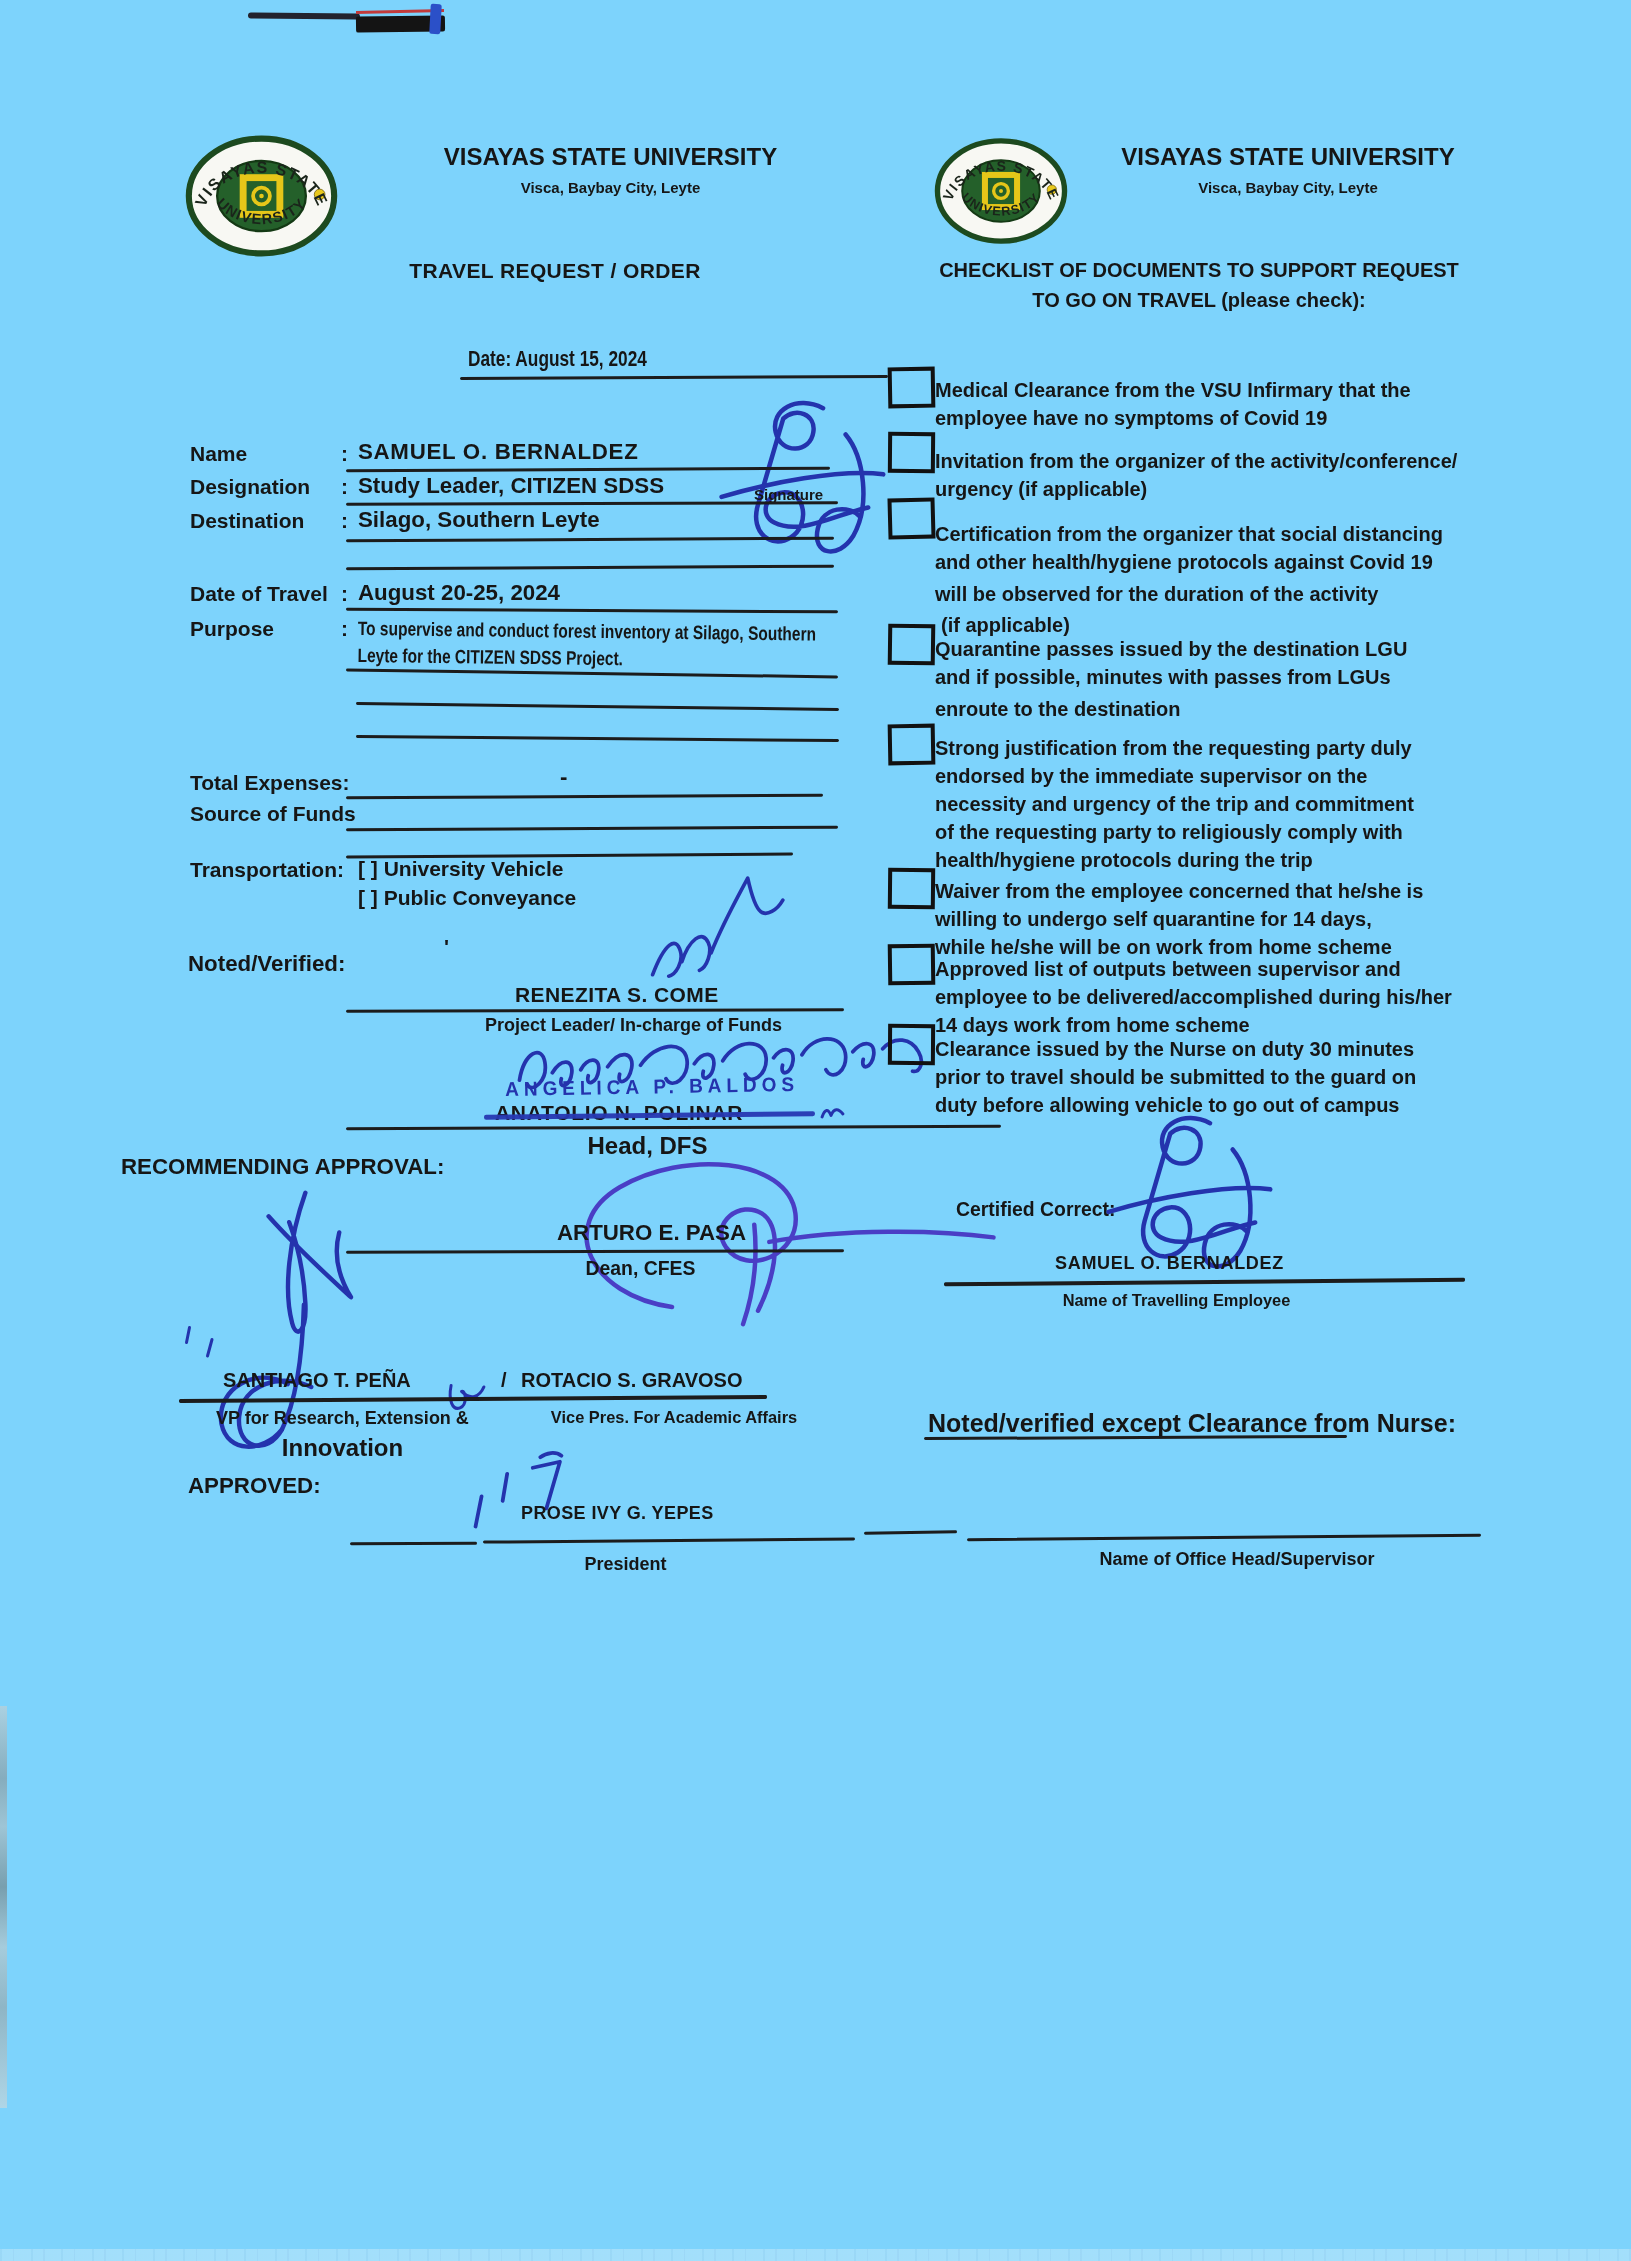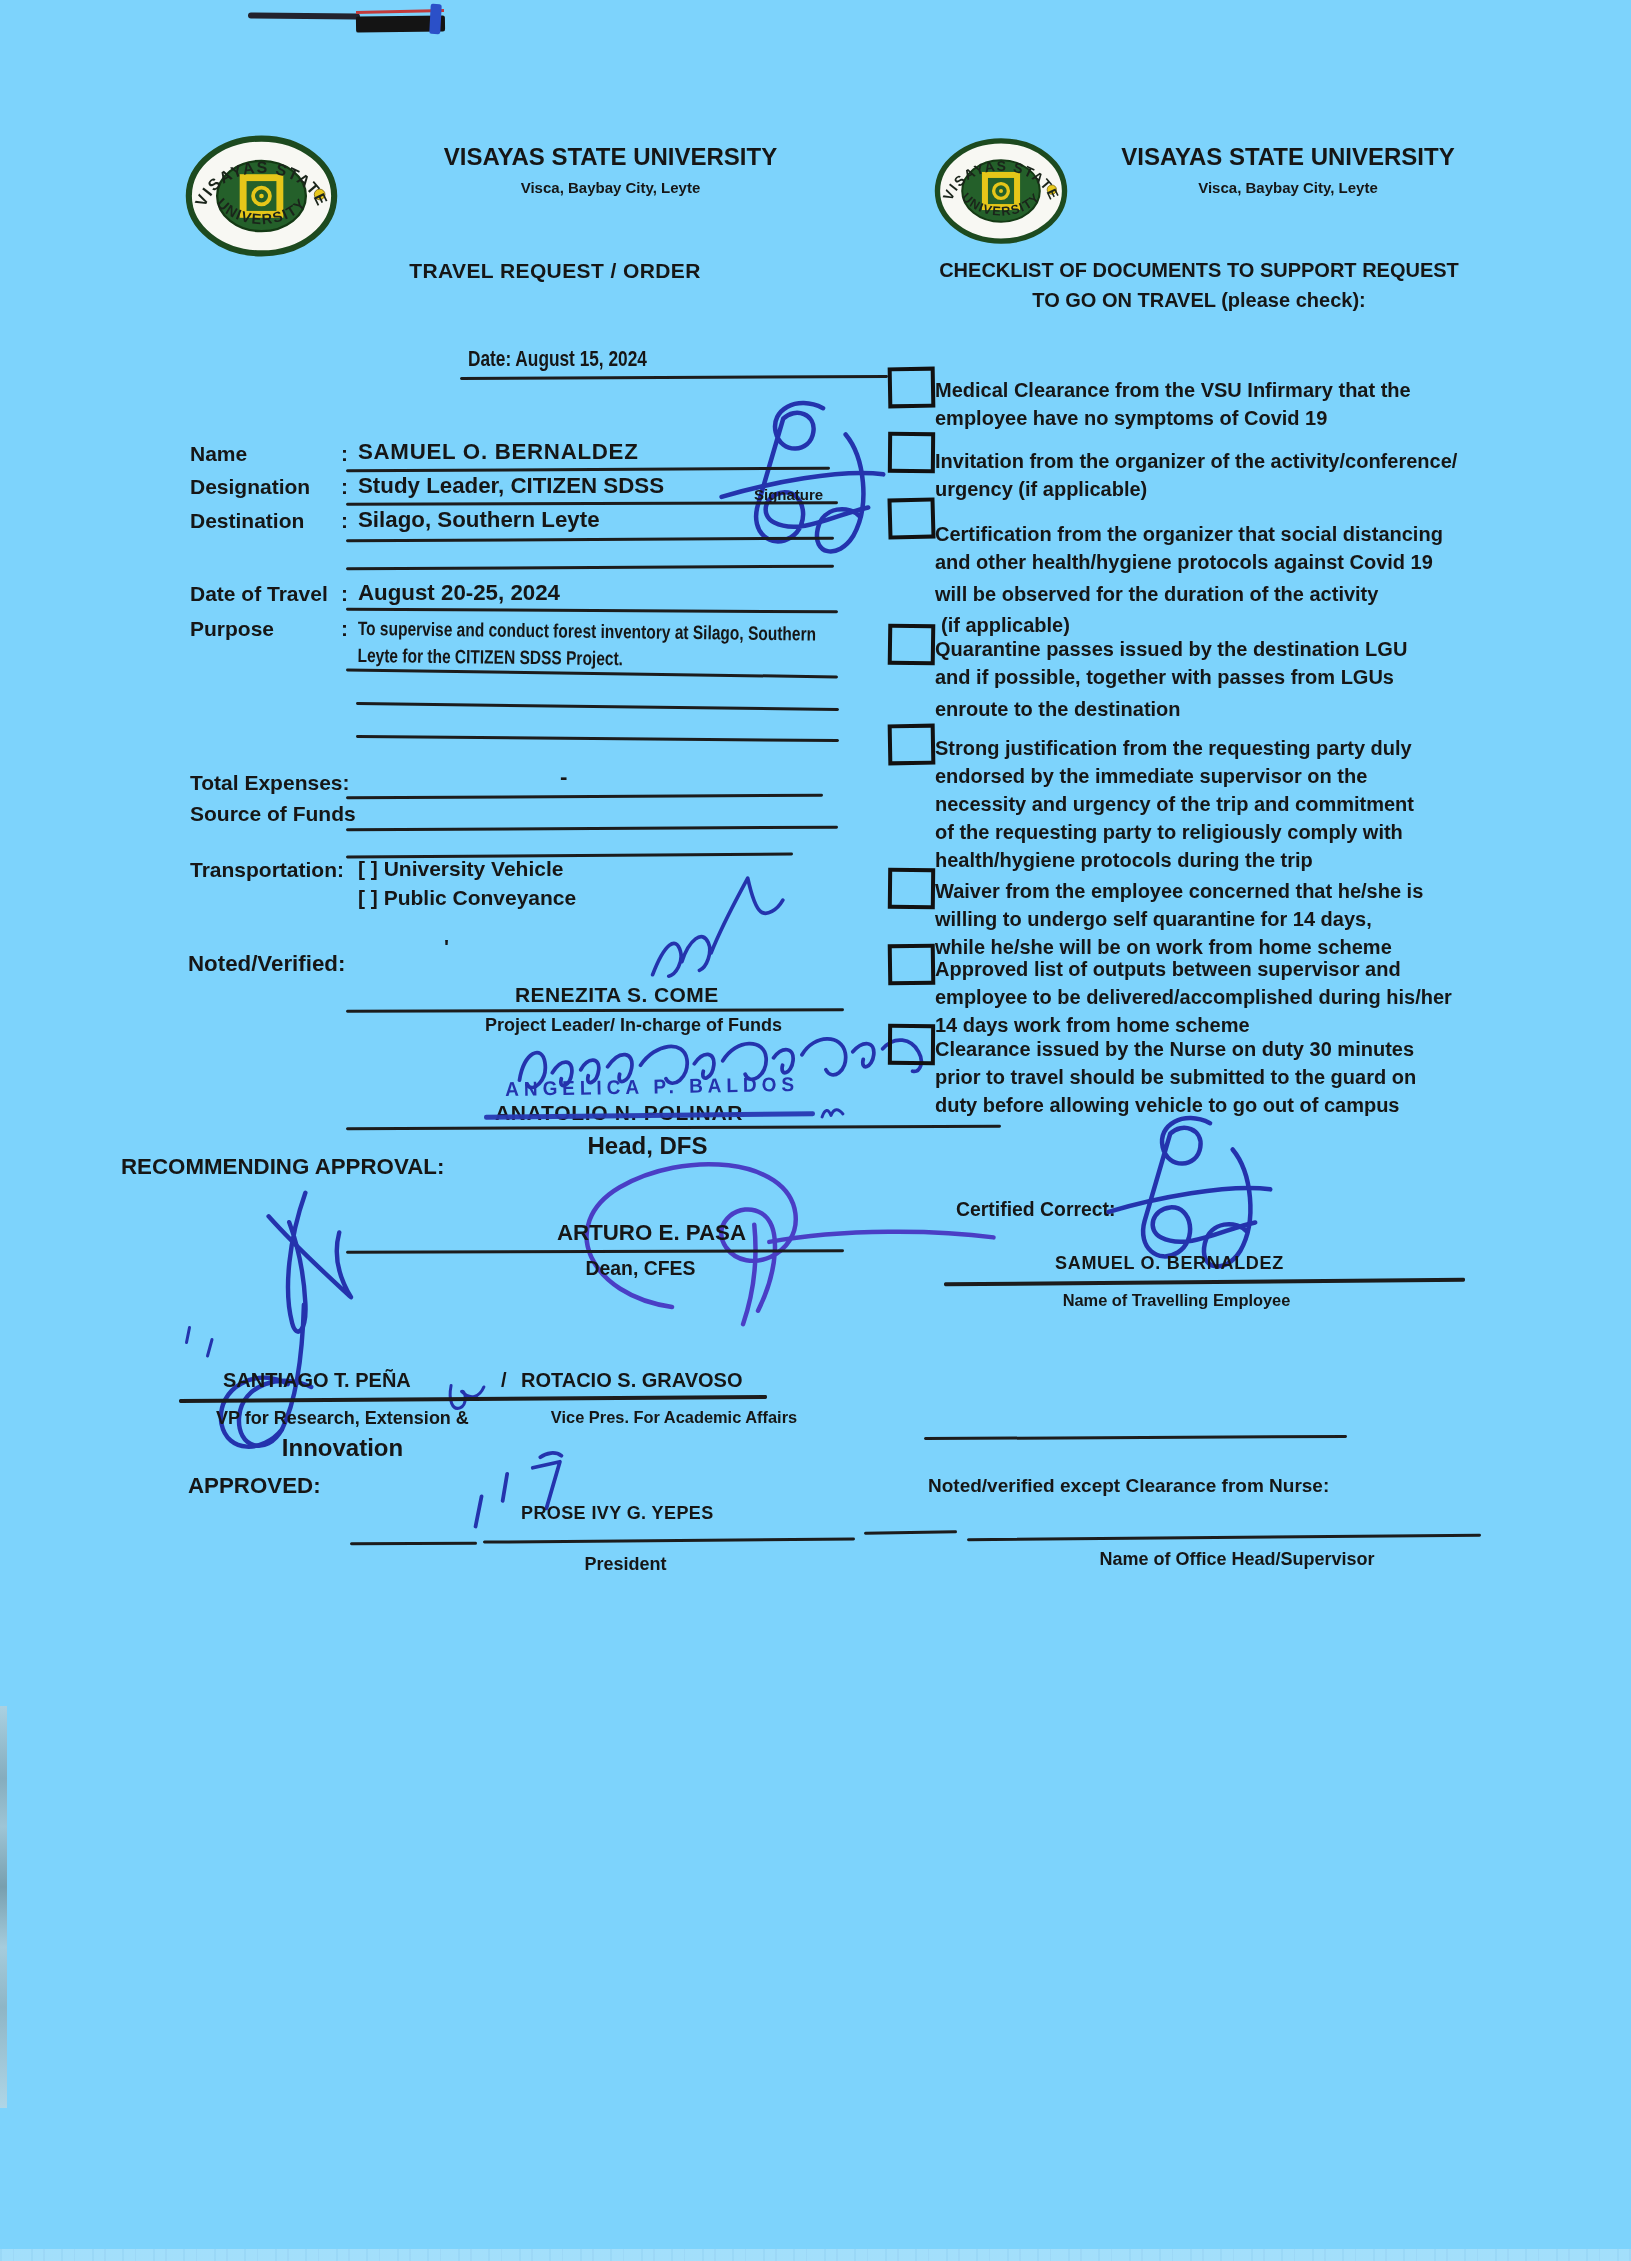--- a/index.html
+++ b/index.html
@@ -205,21 +205,21 @@
   <div class="abs" style="left:935px;top:508px;margin-top:12px;">
     <div class="chk-line">Certification from the organizer that social distancing</div>
     <div class="chk-line">and other health/hygiene protocols against Covid 19</div>
     <div class="chk-line" style="margin-top:3.7px;">will be observed for the duration of the activity</div>
     <div class="chk-line" style="margin-top:3.7px;padding-left:6px;">(if applicable)</div>
   </div>
 
   <div class="chk-box" style="top:624px;transform:rotate(0.8deg);"></div>
   <div class="abs" style="left:935px;top:635px;">
     <div class="chk-line">Quarantine passes issued by the destination LGU</div>
-    <div class="chk-line">and if possible, together with passes from LGUs</div>
+    <div class="chk-line">and if possible, minutes with passes from LGUs</div>
     <div class="chk-line" style="margin-top:3.7px;">enroute to the destination</div>
   </div>
 
   <div class="chk-box" style="top:724px;transform:rotate(-1deg);"></div>
   <div class="abs" style="left:935px;top:734px;">
     <div class="chk-line">Strong justification from the requesting party duly</div>
     <div class="chk-line">endorsed by the immediate supervisor on the</div>
     <div class="chk-line">necessity and urgency of the trip and commitment</div>
     <div class="chk-line">of the requesting party to religiously comply with</div>
     <div class="chk-line">health/hygiene protocols during the trip</div>
@@ -249,20 +249,20 @@
   <div class="abs b nw" style="left:956px;top:1198px;font-size:19.4px;">Certified Correct:</div>
   <svg class="abs" style="left:1086px;top:1108px;" width="188" height="177" viewBox="0 0 250 235">
     <path class="ink" stroke-width="6" d="M165,20 C130,2 95,22 102,52 C109,82 148,80 152,52 C156,28 128,18 112,34 L78,150 C68,185 96,208 122,192 C148,176 142,130 112,132 C88,134 80,162 100,172 C135,190 185,160 225,152"></path>
     <path class="ink" stroke-width="6" d="M30,138 C90,120 190,100 245,108"></path>
     <path class="ink" stroke-width="6" d="M195,55 C220,85 228,150 205,190 C185,222 150,215 158,180 C165,150 200,148 215,165"></path>
   </svg>
   <div class="abs b ctr nw" style="left:1028px;top:1253px;width:283px;font-size:18px;letter-spacing:0.7px;">SAMUEL O. BERNALDEZ</div>
   <div class="rule thick" style="left:944px;top:1280px;width:521px;transform:rotate(-0.5deg);"></div>
   <div class="abs b ctr nw" style="left:1035px;top:1291px;width:283px;font-size:16.4px;">Name of Travelling Employee</div>
 
-  <div class="abs b nw" style="left:928px;top:1475px;font-size:19px;">Noted/verified except Clearance from Nurse:</div>
+  <div class="abs b nw" style="left:928px;top:1409px;font-size:25px;">Noted/verified except Clearance from Nurse:</div>
   <div class="rule" style="left:924px;top:1436px;width:423px;transform:rotate(-0.3deg);"></div>
 
   <div class="rule" style="left:967px;top:1536px;width:514px;transform:rotate(-0.5deg);"></div>
   <div class="abs b ctr nw" style="left:1073px;top:1549px;width:328px;font-size:18px;">Name of Office Head/Supervisor</div>
 
 </div>
 
 
 </body></html>

